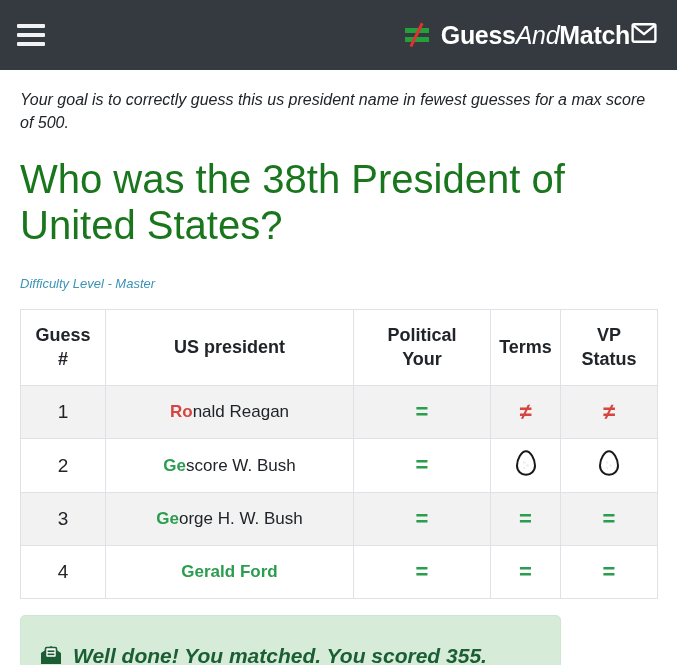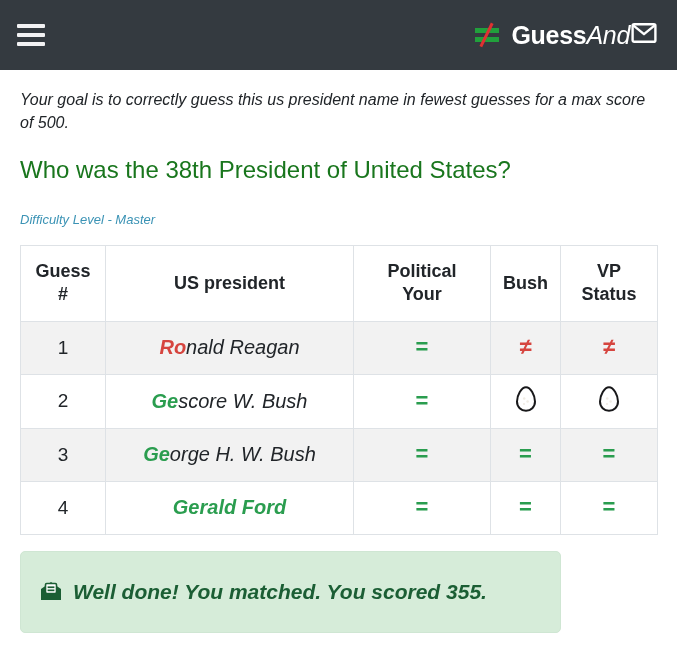--- a/index.html
+++ b/index.html
@@ -94,21 +94,21 @@
   .goal-text {
     font-style: italic;
     font-size: 16px;
     line-height: 1.45;
     color: #212529;
     margin: 0 0 22px 0;
     max-width: 645px;
   }
   .question {
     color: #19761d;
-    font-size: 24px;
+    font-size: 40px;
     font-weight: 400;
     margin: 0 0 28px 0;
     line-height: 1.15;
   }
   .difficulty {
     color: #3b93b5;
     font-style: italic;
     font-size: 13px;
     margin: 0 0 18px 0;
   }
@@ -139,23 +139,22 @@
   table.guess-table tbody tr:nth-child(odd) { background: #f2f2f2; }
   table.guess-table tbody tr:nth-child(even) { background: #ffffff; }
 
   col.c-guess { width: 85px; }
   col.c-name  { width: 248px; }
   col.c-party { width: 137px; }
   col.c-terms { width: 70px; }
   col.c-vp    { width: 97px; }
 
   .name-cell {
-    font-size: 20px;
+    font-size: 17px;
     white-space: nowrap;
-    font-style: italic;
   }
   .hint-red   { color: #d6453f; font-weight: 700; }
   .hint-green { color: #2a9d4f; font-weight: 700; }
   .full-match { color: #2a9d4f; font-weight: 700; }
   .num-match  { color: #2a9d4f; }
 
   .sym {
     font-weight: 700;
     font-size: 22px;
     line-height: 1;
@@ -196,20 +195,21 @@
 
   <div class="brand">
     <span class="brand-mark">
       <span class="bar top"></span>
       <span class="bar bottom"></span>
       <span class="slash"></span>
     </span>
     <span class="brand-text">
       <span class="b">Guess</span>
         <span class="i">And</span>
+        <span class="b">Match</span>
       <span class="envelope-icon">
         <svg width="26" height="22" viewBox="0 0 26 22" aria-hidden="true">
           <rect x="1.6" y="2.2" width="22.8" height="17.6" rx="1.6" fill="none" stroke="#ffffff" stroke-width="2.4"></rect>
           <path d="M2.6 3.6 L13 12.2 L23.4 3.6" fill="none" stroke="#ffffff" stroke-width="2.4" stroke-linecap="round" stroke-linejoin="round"></path>
         </svg>
       </span>
     </span>
   </div>
 </div>
 
@@ -233,21 +233,21 @@
       <tr>
         <th>
           <span>Guess</span><br>
           <span>#</span>
         </th>
         <th>US president</th>
         <th>
           <span>Political</span><br>
           <span>Your</span>
         </th>
-        <th>Bush</th>
+        <th>Terms</th>
         <th>
           <span>VP</span><br>
           <span>Status</span>
         </th>
       </tr>
     </thead>
     <tbody>
         <tr>
           <td>1</td>
           <td class="name-cell"><span class="hint-red">Ro</span><span>nald Reagan</span></td>

